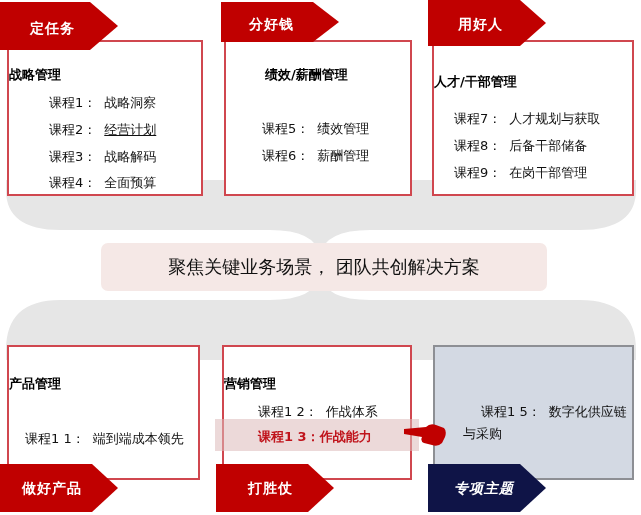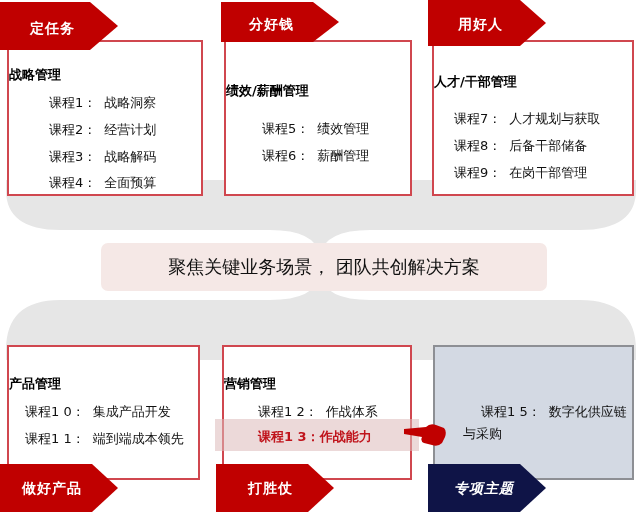--- a/index.html
+++ b/index.html
@@ -49,33 +49,33 @@
 <body>
 
 <svg class="brace" viewBox="0 0 641 515">
   <path d="M6,190 Q6,230 60,230 L270,230 Q315,230 320,255 Q325,230 370,230 L580,230 Q636,230 636,190 L636,180 L6,180 Z" fill="#e6e6e6"></path>
   <path d="M6,350 Q6,300 60,300 L270,300 Q315,300 320,275 Q325,300 370,300 L580,300 Q636,300 636,350 L636,360 L6,360 Z" fill="#e6e6e6"></path>
 </svg>
 
 <div class="card" style="left:7px;top:40px;width:196px;height:156px;">
   <div class="card-title" style="top:24px;">战略管理</div>
   <div class="course" style="left:40px;top:52px;"><span class="num">课程1：</span><span class="name">战略洞察</span></div>
-  <div class="course" style="left:40px;top:79px;"><span class="num">课程2：</span><span class="name">经营计划</span></div>
+  <div class="course" style="left:40px;top:79px;text-decoration:underline;"><span class="num">课程2：</span><span class="name">经营计划</span></div>
   <div class="course" style="left:40px;top:106px;"><span class="num">课程3：</span><span class="name">战略解码</span></div>
   <div class="course" style="left:40px;top:132px;"><span class="num">课程4：</span><span class="name">全面预算</span></div>
 </div>
 <div class="tag" style="left:0;top:2px;width:118px;">
   <svg width="118" height="48" viewBox="0 0 118 48">
       <path d="M0,0 L90,0 L118,24 L90,48 L0,48 Z" fill="#c00000"></path>
     </svg>
   <span style="left:30px;top:18px;">定任务</span>
 </div>
 
 <div class="card" style="left:224px;top:40px;width:188px;height:156px;">
-  <div class="card-title" style="top:40px;">绩效/薪酬管理</div>
+  <div class="card-title" style="top:24px;padding-left:39px;">绩效/薪酬管理</div>
   <div class="course" style="left:36px;top:78px;"><span class="num">课程5：</span><span class="name">绩效管理</span></div>
   <div class="course" style="left:36px;top:105px;"><span class="num">课程6：</span><span class="name">薪酬管理</span></div>
 </div>
 <div class="tag" style="left:221px;top:2px;width:118px;">
   <svg width="118" height="40" viewBox="0 0 118 40">
       <path d="M0,0 L92,0 L118,20 L92,40 L0,40 Z" fill="#c00000"></path>
     </svg>
   <span style="left:28px;top:14px;">分好钱</span>
 </div>
 
@@ -89,21 +89,20 @@
   <svg width="118" height="46" viewBox="0 0 118 46">
       <path d="M0,0 L92,0 L118,23 L92,46 L0,46 Z" fill="#c00000"></path>
     </svg>
   <span style="left:30px;top:16px;">用好人</span>
 </div>
 
 <div class="center-box">聚焦关键业务场景， 团队共创解决方案</div>
 
 <div class="card" style="left:7px;top:345px;width:193px;height:135px;">
   <div class="card-title" style="top:28px;">产品管理</div>
-  <div class="course" style="left:16px;top:56px;"><span class="num">课程1 0：</span><span class="name">集成产品开发</span></div>
   <div class="course" style="left:16px;top:83px;"><span class="num">课程1 1：</span><span class="name">端到端成本领先</span></div>
 </div>
 <div class="tag" style="left:0;top:464px;width:118px;">
   <svg width="118" height="48" viewBox="0 0 118 48">
       <path d="M0,0 L92,0 L118,24 L92,48 L0,48 Z" fill="#c00000"></path>
     </svg>
   <span style="left:22px;top:16px;">做好产品</span>
 </div>
 
 <div class="card" style="left:222px;top:345px;width:190px;height:135px;">

